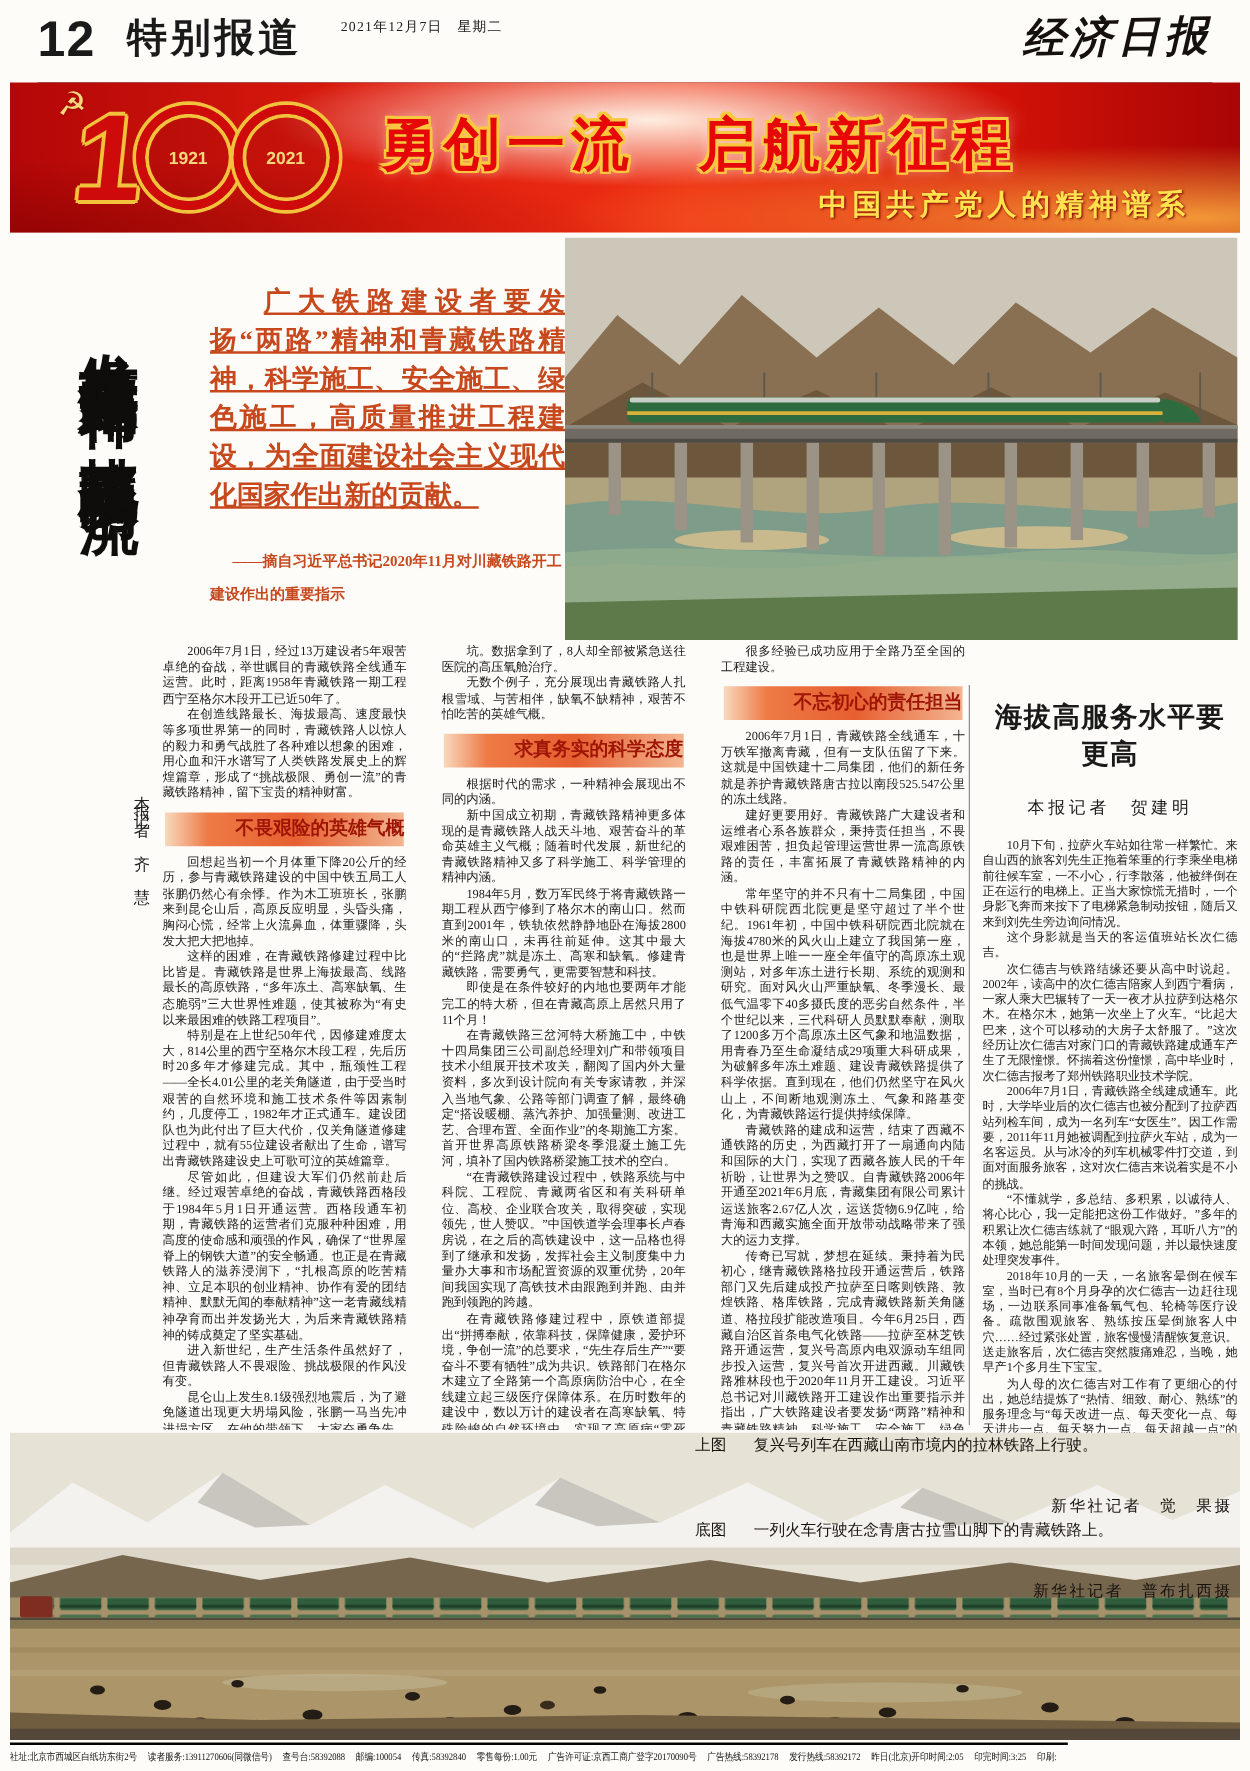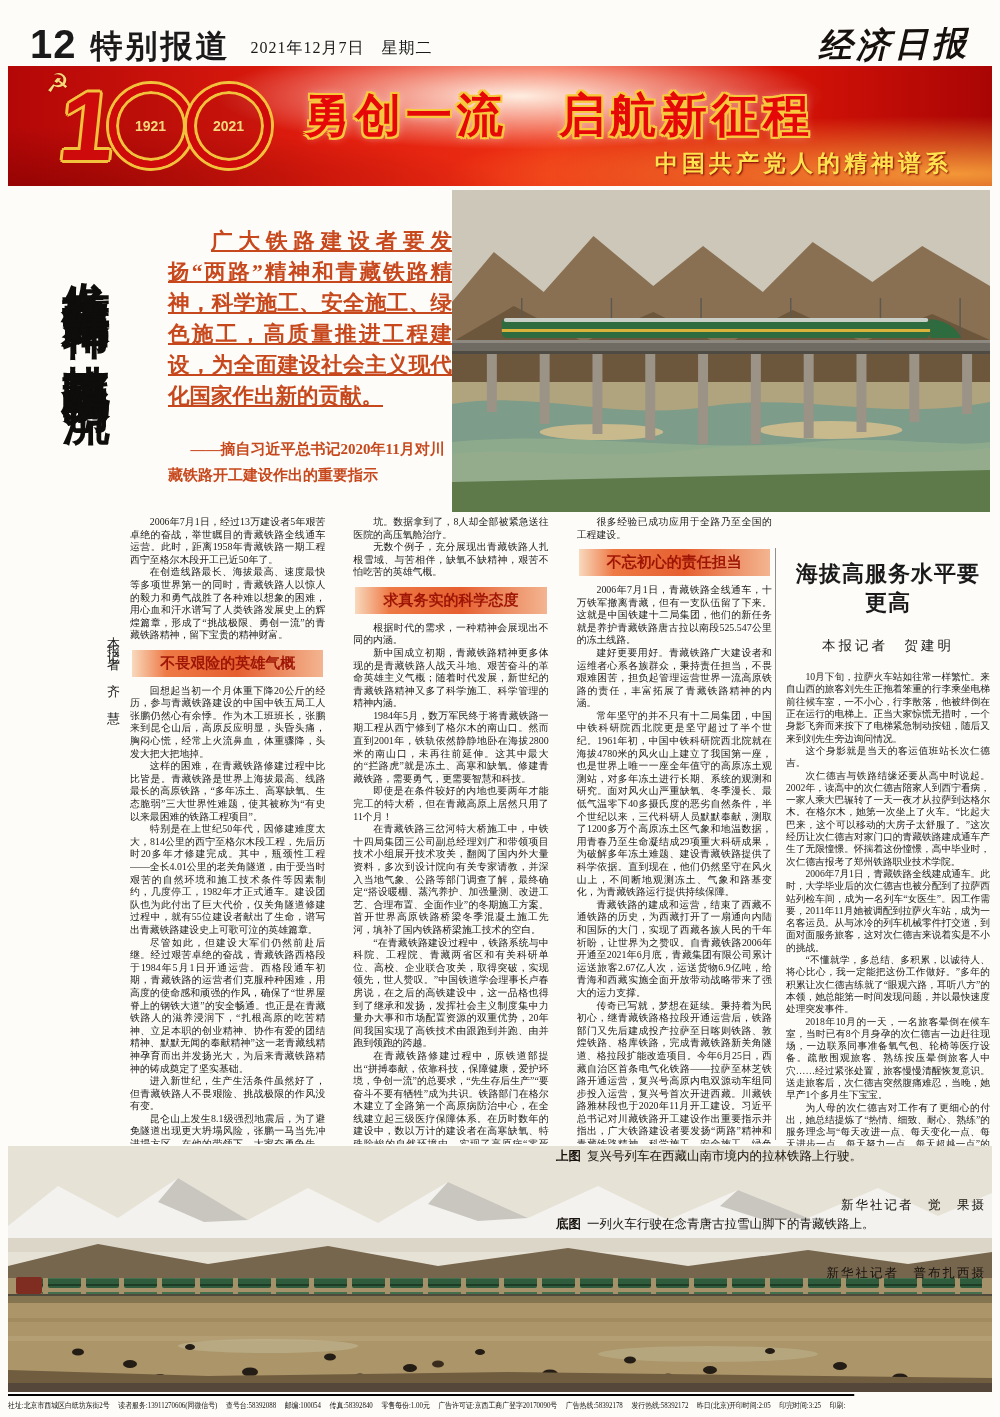--- a/index.html
+++ b/index.html
@@ -1,24 +1,24 @@
 <!DOCTYPE html>
 <html><head>
 <meta charset="utf-8">
 <style>
   html,body{margin:0;padding:0;background:#e8e8e8;}
   .page{position:relative;width:1000px;height:1417px;margin:0 auto;background:#fdfcf8;overflow:hidden;
         font-family:"Liberation Serif","DejaVu Serif",serif;color:#1a1a1a;}
 
   
-  .hdr{position:absolute;top:14px;left:30px;right:30px;height:48px;display:flex;align-items:flex-end;
-       border-bottom:3px solid #121212;padding-bottom:4px;}
+  .hdr{position:absolute;top:14px;left:30px;right:30px;height:48px;display:flex;
+       border-bottom:3px solid #121212;padding-bottom:4px;gap:11px;}
   .hdr-num{font:900 40px/0.9 "Liberation Sans","DejaVu Sans",sans-serif;letter-spacing:1px;}
   .hdr-section{font:900 32px/1 "Liberation Sans","DejaVu Sans",sans-serif;margin-left:14px;letter-spacing:3px;}
-  .hdr-date{font-size:16px;margin-left:20px;margin-bottom:3px;letter-spacing:1px;}
+  .hdr-date{font-size:11px;margin-left:20px;margin-bottom:3px;letter-spacing:1px;}
   .masthead{margin-left:auto;font:bold 34px/1 "Liberation Serif",serif;font-style:italic;
             color:#17110e;letter-spacing:4px;transform:rotate(-1deg);}
 
   
   .banner{position:absolute;top:66px;left:8px;width:984px;height:120px;
      background:
        radial-gradient(ellipse at 52% 25%, rgba(255,248,236,.95) 0%, rgba(255,248,236,0) 42%),
        radial-gradient(ellipse at 96% 90%, rgba(255,176,64,.85) 0%, rgba(255,176,64,0) 38%),
        radial-gradient(ellipse at 3% 100%, rgba(120,0,0,.5) 0%, rgba(120,0,0,0) 35%),
        linear-gradient(90deg,#b30707,#e01d0e 32%,#ee3114 55%,#d31207 80%,#a90505);}
@@ -32,54 +32,54 @@
   .emblem-sickle{position:absolute;left:-14px;top:-4px;font-size:26px;color:#f6d87c;text-shadow:0 0 2px #8d0000;}
   .banner-title{position:absolute;left:296px;top:24px;font:900 46px/1.1 "Liberation Sans","DejaVu Sans",sans-serif;
      color:#e60808;letter-spacing:5px;white-space:nowrap;
      text-shadow:-2px 0 #f8c93e,2px 0 #f8c93e,0 -2px #f8c93e,0 2px #f8c93e,-2px -2px #f8c93e,2px 2px #f8c93e,-2px 2px #f8c93e,2px -2px #f8c93e,0 0 10px rgba(255,255,255,.6);}
   .banner-subtitle{position:absolute;right:40px;top:86px;font:bold 23px/1 "Liberation Sans",sans-serif;
      color:#ffe24d;letter-spacing:4px;text-shadow:1px 1px 2px #7a0000;}
 
   
   .quote{position:absolute;left:168px;top:226px;width:284px;color:#c7481d;}
   .quote-body{font-weight:bold;font-size:21.5px;line-height:31px;text-align:justify;text-indent:2em;margin:0;text-decoration:underline;}
-  .quote-attr{margin-top:24px;font-size:15px;line-height:26px;text-indent:1.5em;font-weight:bold;}
+  .quote-attr{margin-top:24px;font-size:12px;line-height:26px;text-indent:1.5em;font-weight:bold;}
 
   
   .headline-v{position:absolute;left:30px;top:244px;height:880px;width:110px;
      writing-mode:vertical-rl;text-orientation:upright;
      font:900 48px/108px "Liberation Sans","DejaVu Sans",sans-serif;letter-spacing:4px;color:#0e0d0b;}
   .byline-v{position:absolute;left:104px;top:626px;height:170px;writing-mode:vertical-rl;text-orientation:upright;
      font-size:13px;letter-spacing:7px;color:#222;}
 
   
   .photo-top{position:absolute;left:452px;top:190px;width:538px;height:322px;}
   .photo-bottom{position:absolute;left:8px;top:1146px;width:984px;height:246px;}
   .photo-top svg,.photo-bottom svg{display:block;width:100%;height:100%;}
 
   
   .cols{position:absolute;left:130px;top:516px;width:642px;height:628px;display:flex;gap:28px;}
   .col{flex:1;overflow:hidden;}
   .para{font-size:9.9px;line-height:12.6px;text-align:justify;text-indent:2em;margin:0;}
-  .subhead{margin:8px 2px;padding:4px 0;text-align:center;
+  .subhead{margin:8px 2px;padding:4px 0;text-align:right;
      font:bold 15px/1.25 "Liberation Serif",serif;color:#9e1505;
      background:linear-gradient(90deg,#f8d9bd,#ee7a46 18%,#e65f30 55%,#f3b590);}
 
   .divider{position:absolute;left:775px;top:548px;width:1px;height:592px;background:#8f8f8f;}
 
   
   .sidebar{position:absolute;left:786px;top:548px;width:204px;}
   .sb-title{font:bold 22px/1.3 "Liberation Serif",serif;text-align:center;letter-spacing:1px;margin:12px 0 20px;}
   .sb-byline{text-align:center;font-size:13.5px;letter-spacing:3px;margin-bottom:16px;}
   .sb-body{height:496px;overflow:hidden;}
   .sb-body .para{font-size:9.7px;line-height:12.3px;}
 
   
   .captions{position:absolute;left:556px;top:1148px;width:430px;font-size:12.5px;line-height:17px;color:#17130e;}
-  .cap-label{font-weight:bold;margin-right:6px;}
+  .cap-label{font-weight:normal;margin-right:22px;}
   .cap-credit{text-align:right;letter-spacing:2px;margin-bottom:2px;margin-top:32px;}
 
   
   .footer{position:absolute;left:8px;top:1394px;width:984px;border-top:2px solid #000;padding-top:4px;
      font-size:8px;color:#111;white-space:nowrap;transform:scaleX(.86);transform-origin:left top;}
   .footer-item{display:inline;margin-right:10px;}
 </style>
 </head>
 <body>
 

